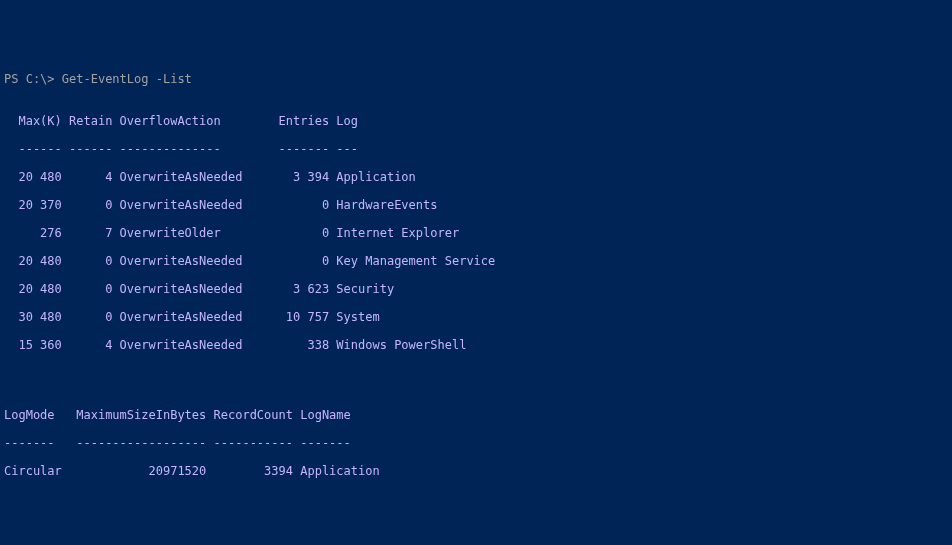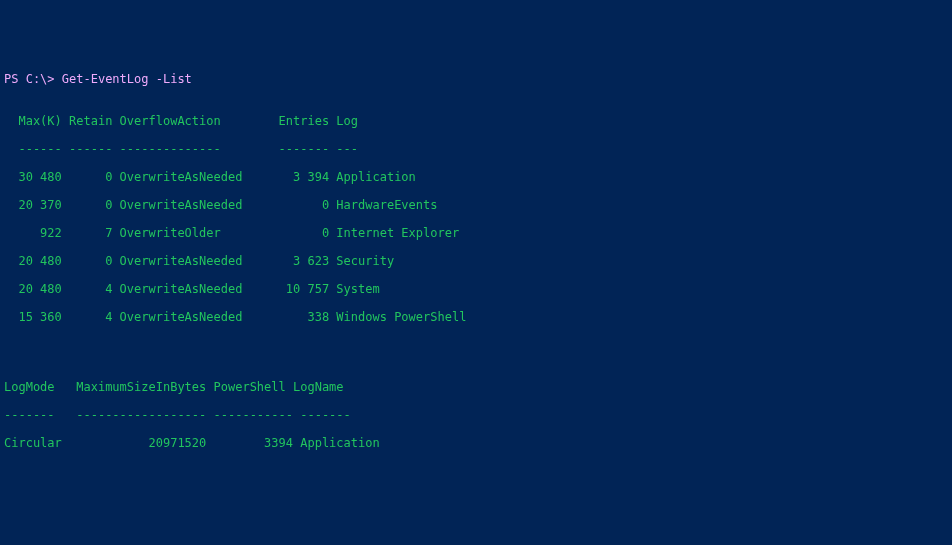--- a/index.html
+++ b/index.html
@@ -16,46 +16,47 @@
       width: 952px;
       height: 545px;
       overflow: hidden;
       white-space: pre;
       padding: 0;
     }
     .terminal {
       padding: 2px 4px;
     }
     .prompt-line {
-      color: #f0abfc;
+      color: #a3a3a3;
     }
     .output {
-      color: #22c55e;
+      color: #c4b5fd;
     }
   </style>
 </head>
 <body>
 
 
 
 <div class="terminal">
 <div class="prompt-line">PS C:\&gt; Get-EventLog -List</div>
 <div class="output"></div>
 <div class="output">  Max(K) Retain OverflowAction        Entries Log</div>
 <div class="output">  ------ ------ --------------        ------- ---</div>
-<div class="output">  30 480      0 OverwriteAsNeeded       3 394 Application</div>
+<div class="output">  20 480      4 OverwriteAsNeeded       3 394 Application</div>
 <div class="output">  20 370      0 OverwriteAsNeeded           0 HardwareEvents</div>
-<div class="output">     922      7 OverwriteOlder              0 Internet Explorer</div>
+<div class="output">     276      7 OverwriteOlder              0 Internet Explorer</div>
+<div class="output">  20 480      0 OverwriteAsNeeded           0 Key Management Service</div>
 <div class="output">  20 480      0 OverwriteAsNeeded       3 623 Security</div>
-<div class="output">  20 480      4 OverwriteAsNeeded      10 757 System</div>
+<div class="output">  30 480      0 OverwriteAsNeeded      10 757 System</div>
 <div class="output">  15 360      4 OverwriteAsNeeded         338 Windows PowerShell</div>
 <div class="output"></div>
 <div class="output"></div>
 <div class="output"></div>
-<div class="output">LogMode   MaximumSizeInBytes PowerShell LogName</div>
+<div class="output">LogMode   MaximumSizeInBytes RecordCount LogName</div>
 <div class="output">-------   ------------------ ----------- -------</div>
 <div class="output">Circular            20971520        3394 Application</div>
 
 
 
 
 
 
 
 

